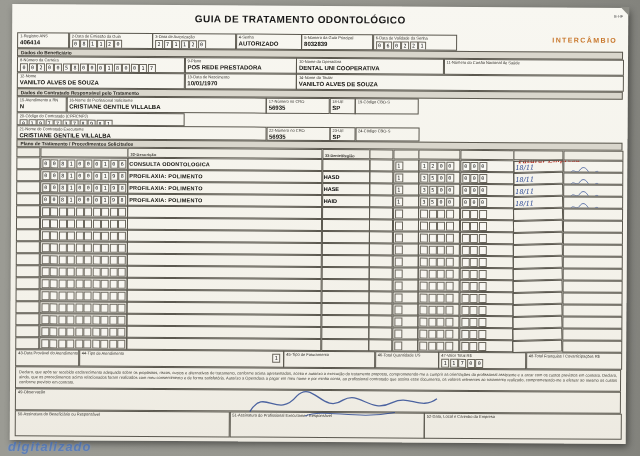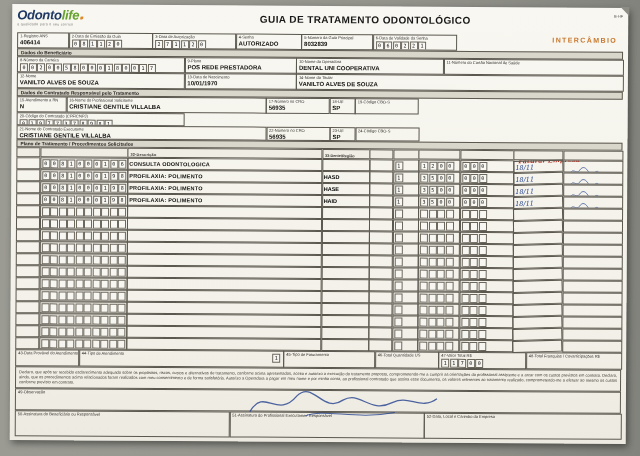--- a/index.html
+++ b/index.html
@@ -66,26 +66,20 @@
   .fill{flex:1;}
 </style>
 </head>
 <body>
 
 <div class="bg">
   <div class="paper">
     <div class="fold"></div>
 
     <div class="hdr">
-      <div class="logo">
-        <div class="logo-word">
-          <span class="lw1">Odonto</span><span class="lw2">life</span><span class="leaf"></span>
-        </div>
-        <div class="logo-tag">a qualidade para o seu sorriso</div>
-      </div>
       <div class="title">GUIA DE TRATAMENTO ODONTOLÓGICO</div>
       <div class="corner">B-HF</div>
     </div>
 
     <div class="row" style="height:16px;">
       <div class="cell" style="width:52px;">
         <span class="lbl">1-Registro ANS</span>
         <span class="val">406414</span>
       </div>
       <div class="cell" style="width:84px;">
@@ -509,13 +503,14 @@
         <span class="lbl">52-Data, Local e Carimbo da Empresa</span>
       </div>
     </div>
 
     <svg class="bigsign" width="200" height="42" viewBox="0 0 200 42">
       <path d="M5 30 C 20 5, 32 38, 52 14 C 68 -2, 78 32, 98 18 C 116 8, 124 32, 148 20 C 164 12, 176 28, 192 16" stroke-width="1.3"></path>
       <path d="M60 34 C 80 26, 110 38, 150 30" stroke-width="1"></path>
     </svg>
   </div>
 
+  <div class="watermark">digitalizado</div>
 </div>
 
 </body></html>

